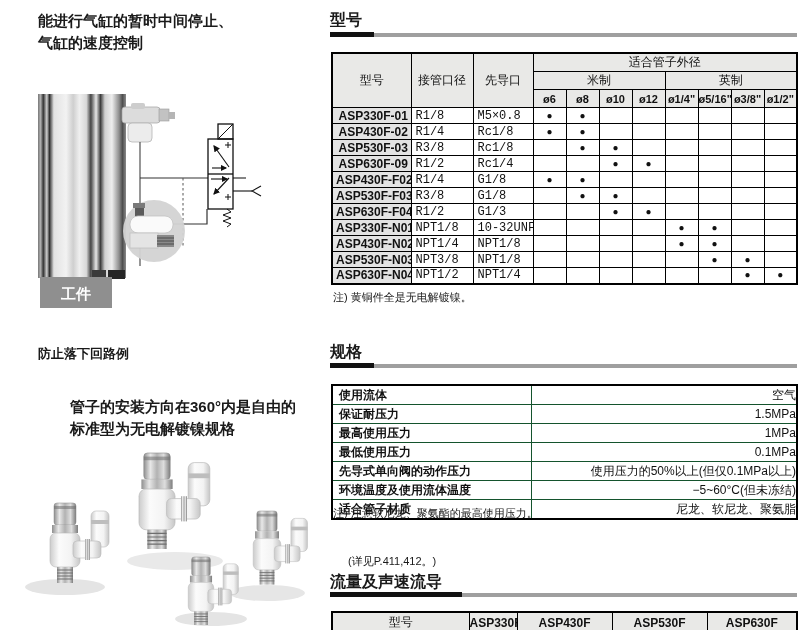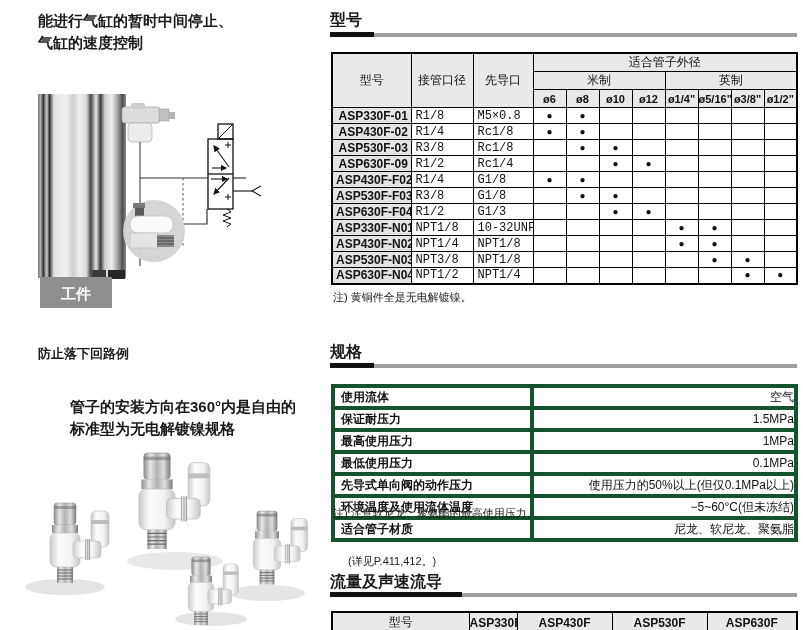--- a/index.html
+++ b/index.html
@@ -16,21 +16,21 @@
   .t1,.t2,.t3{border:2px solid #000;}
   .t1 th,.t1 td{border:1px solid #000;padding:0;text-align:center;font-weight:400;
                 overflow:hidden;white-space:nowrap;}
   .t1 tr{height:16px;}
   .t1 tr.hr{height:18px;}
   .t1 th{background:#e9e9e7;}
   .t1 td.m{background:#e3e3e3;font-weight:700;text-align:center;padding-left:3px;}
   .t1 td.p{text-align:left;padding-left:4px;font-family:Liberation Mono, monospace;}
   .t1 td.d{font-size:10px;line-height:10px;}
   .t1 th.sz{font-size:11px;font-weight:700;}
-  .t2 td{border:4px solid #14532d;padding:0;height:18px;white-space:nowrap;overflow:hidden;}
+  .t2 td{border:1px solid #14532d;padding:0;height:18px;white-space:nowrap;overflow:hidden;}
   .t2 td.l{font-weight:700;padding-left:6px;}
   .t2 td.v{text-align:right;}
   .t3 th{border:1px solid #000;background:#e9e9e7;height:19px;text-align:center;
          padding:0;white-space:nowrap;overflow:hidden;font-weight:400;}
   .t3 th.mn{font-weight:700;}
   .note{font-size:11px;line-height:13px;white-space:nowrap;}
   .note .ind{padding-left:15px;margin-top:35px;}
 </style>
 </head>
 <body>

